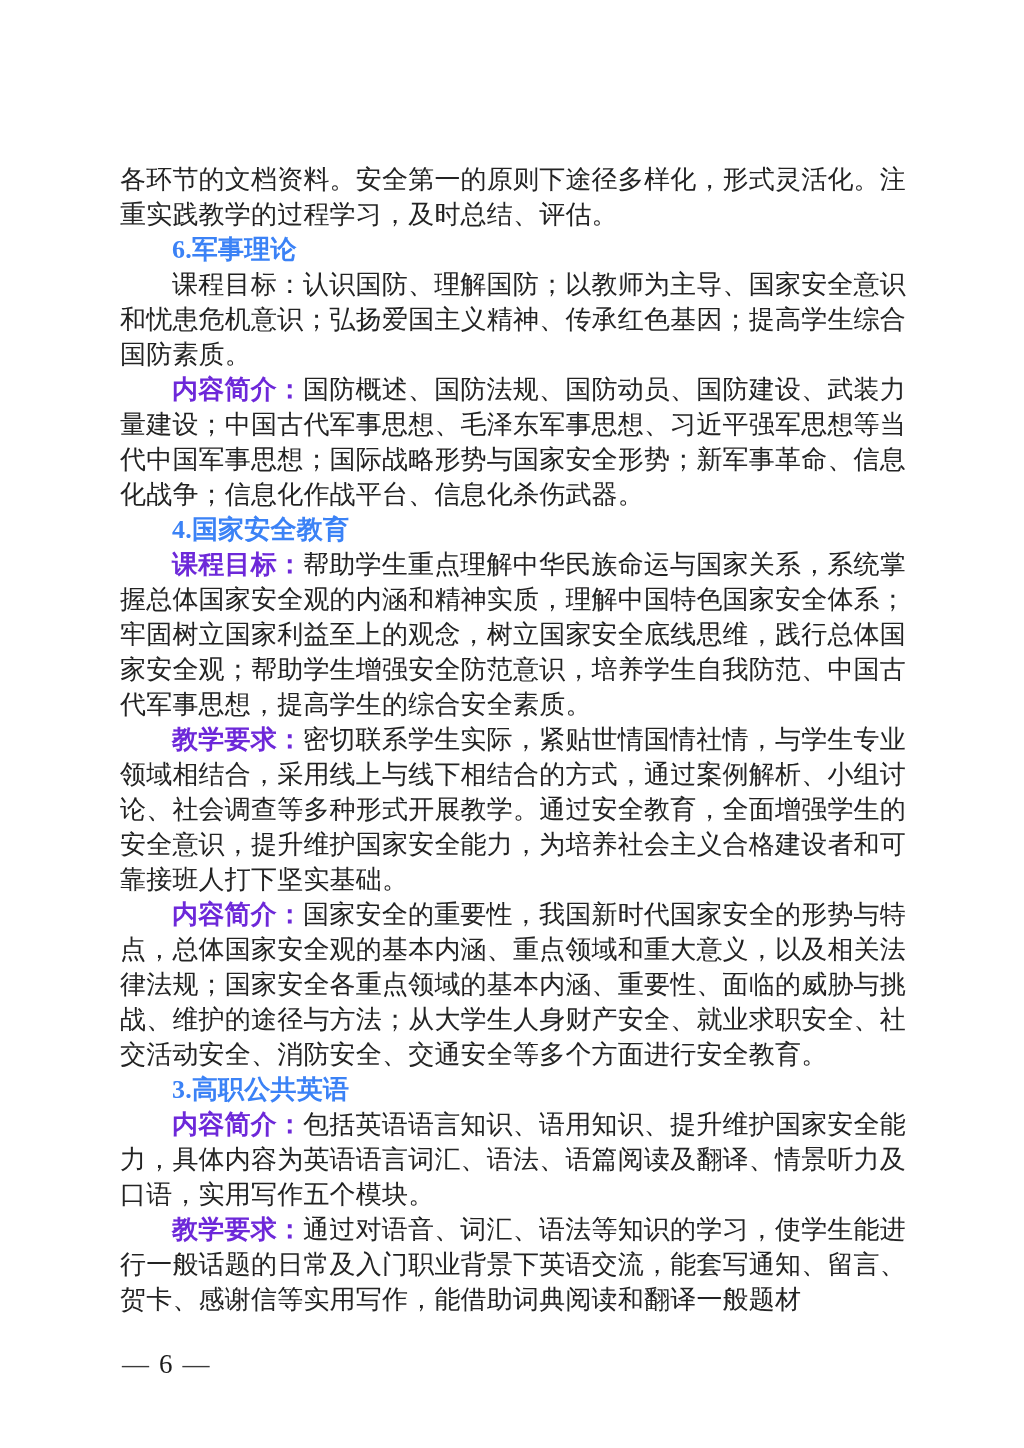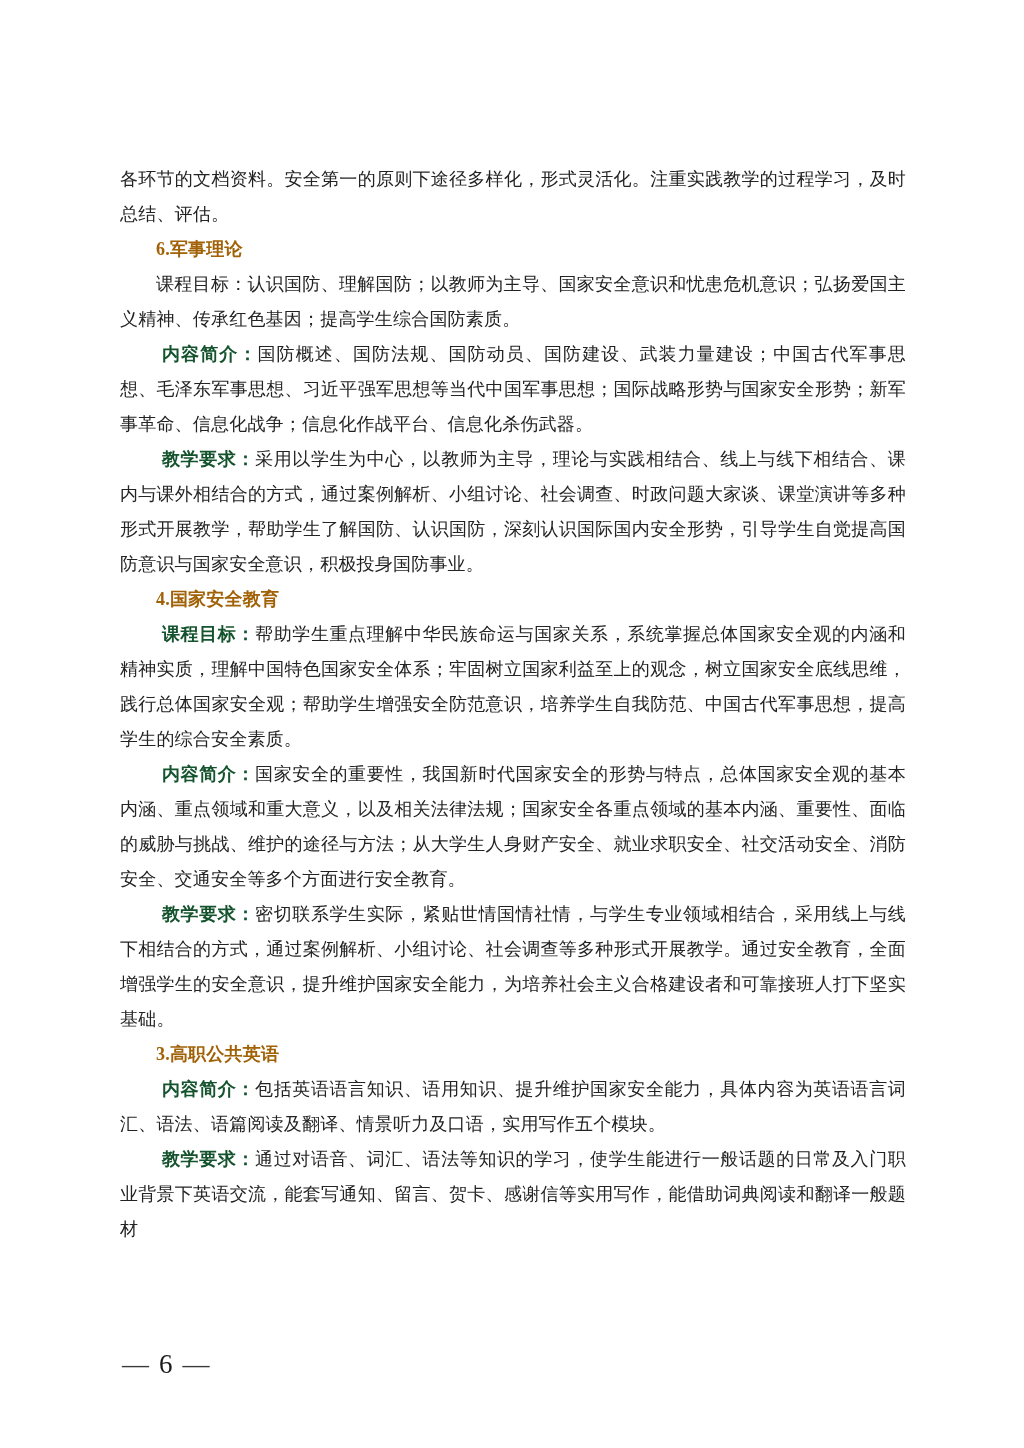--- a/index.html
+++ b/index.html
@@ -20,42 +20,41 @@
     height: 1448px;
     background: #ffffff;
     overflow: hidden;
   }
   .content {
     position: absolute;
     left: 120px;
     top: 162px;
     width: 786px;
     color: #232323;
-    font-size: 18px;
+    font-size: 26px;
     line-height: 35px;
     text-align: justify;
     letter-spacing: 0.2px;
   }
   .para {
     margin: 0;
     text-indent: 2em;
   }
   .para.continuation {
     text-indent: 0;
   }
   .heading {
     margin: 0;
     text-indent: 2em;
     font-weight: bold;
-    color: #a16207;
+    color: #3b82f6;
   }
   .label {
     font-weight: bold;
-    color: #14532d;
-    margin-left: 6px;
+    color: #6d28d9;
   }
   .footer {
     position: absolute;
     left: 122px;
     top: 1346px;
     font-size: 27px;
     line-height: 36px;
     color: #1c1c1c;
     text-align: left;
     white-space: nowrap;
@@ -77,29 +76,28 @@
   <div class="content">
 
     <p class="para continuation"><span>各环节的文档资料。安全第一的原则下途径多样化，形式灵活化。注重实践教学的过程学习，及时总结、评估。</span></p>
 
     <p class="heading"><span>6.军事理论</span></p>
 
     <p class="para"><span>课程目标：认识国防、理解国防；以教师为主导、国家安全意识和忧患危机意识；弘扬爱国主义精神、传承红色基因；提高学生综合国防素质。</span></p>
 
     <p class="para"><span class="label">内容简介：</span><span>国防概述、国防法规、国防动员、国防建设、武装力量建设；中国古代军事思想、毛泽东军事思想、习近平强军思想等当代中国军事思想；国际战略形势与国家安全形势；新军事革命、信息化战争；信息化作战平台、信息化杀伤武器。</span></p>
 
-    <p class="para"><span class="label">教学要求：</span><span>采用以学生为中心，以教师为主导，理论与实践相结合、线上与线下相结合、课内与课外相结合的方式，通过案例解析、小组讨论、社会调查、时政问题大家谈、课堂演讲等多种形式开展教学，帮助学生了解国防、认识国防，深刻认识国际国内安全形势，引导学生自觉提高国防意识与国家安全意识，积极投身国防事业。</span></p>
 
     <p class="heading"><span>4.国家安全教育</span></p>
 
     <p class="para"><span class="label">课程目标：</span><span>帮助学生重点理解中华民族命运与国家关系，系统掌握总体国家安全观的内涵和精神实质，理解中国特色国家安全体系；牢固树立国家利益至上的观念，树立国家安全底线思维，践行总体国家安全观；帮助学生增强安全防范意识，培养学生自我防范、中国古代军事思想，提高学生的综合安全素质。</span></p>
 
+    <p class="para"><span class="label">教学要求：</span><span>密切联系学生实际，紧贴世情国情社情，与学生专业领域相结合，采用线上与线下相结合的方式，通过案例解析、小组讨论、社会调查等多种形式开展教学。通过安全教育，全面增强学生的安全意识，提升维护国家安全能力，为培养社会主义合格建设者和可靠接班人打下坚实基础。</span></p>
+
     <p class="para"><span class="label">内容简介：</span><span>国家安全的重要性，我国新时代国家安全的形势与特点，总体国家安全观的基本内涵、重点领域和重大意义，以及相关法律法规；国家安全各重点领域的基本内涵、重要性、面临的威胁与挑战、维护的途径与方法；从大学生人身财产安全、就业求职安全、社交活动安全、消防安全、交通安全等多个方面进行安全教育。</span></p>
-
-    <p class="para"><span class="label">教学要求：</span><span>密切联系学生实际，紧贴世情国情社情，与学生专业领域相结合，采用线上与线下相结合的方式，通过案例解析、小组讨论、社会调查等多种形式开展教学。通过安全教育，全面增强学生的安全意识，提升维护国家安全能力，为培养社会主义合格建设者和可靠接班人打下坚实基础。</span></p>
 
     <p class="heading"><span>3.高职公共英语</span></p>
 
 
     <p class="para"><span class="label">内容简介：</span><span>包括英语语言知识、语用知识、提升维护国家安全能力，具体内容为英语语言词汇、语法、语篇阅读及翻译、情景听力及口语，实用写作五个模块。</span></p>
 
     <p class="para"><span class="label">教学要求：</span><span>通过对语音、词汇、语法等知识的学习，使学生能进行一般话题的日常及入门职业背景下英语交流，能套写通知、留言、贺卡、感谢信等实用写作，能借助词典阅读和翻译一般题材</span></p>
 
   </div>
 

